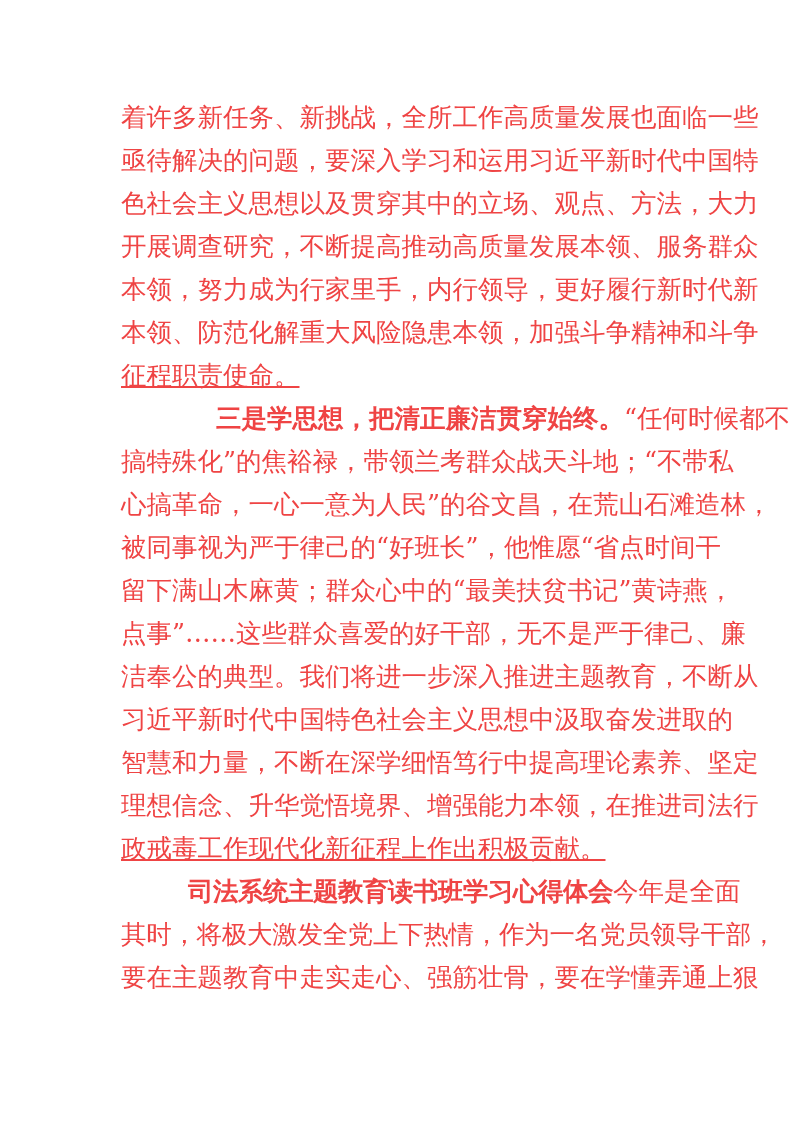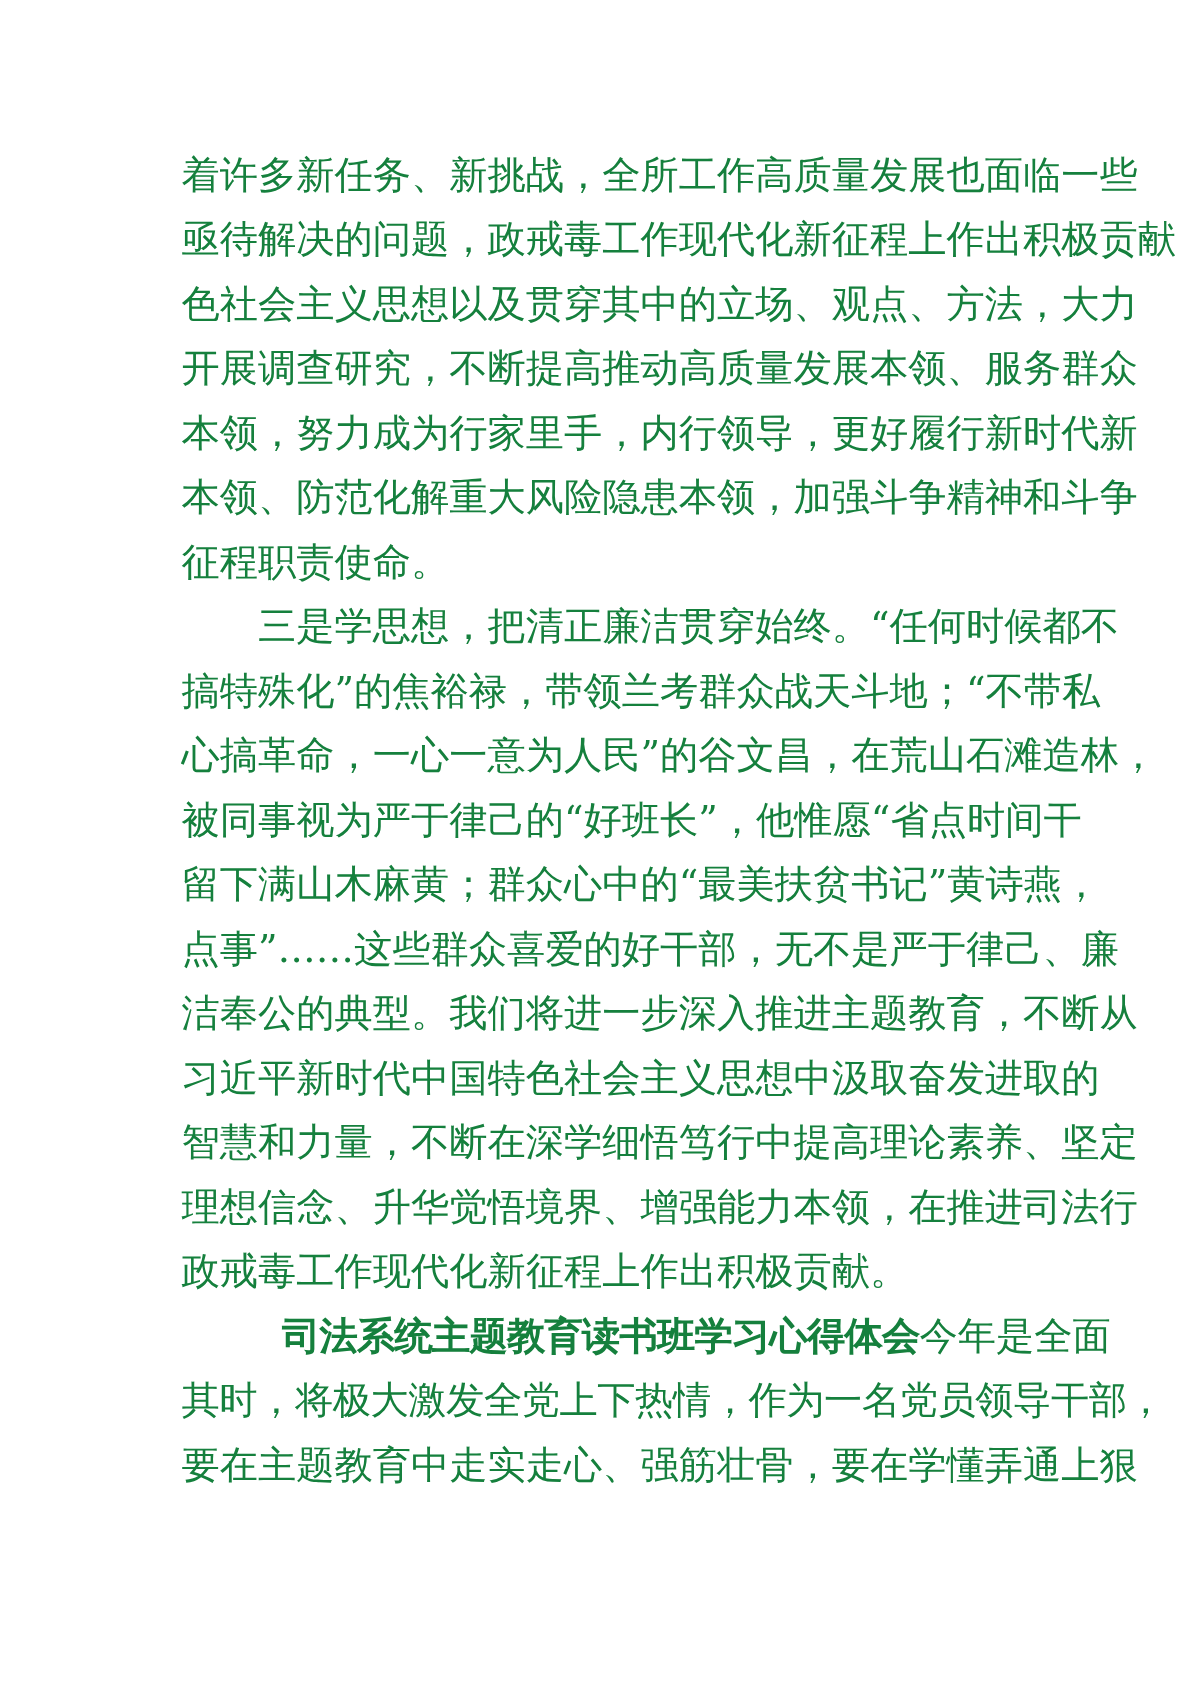--- a/index.html
+++ b/index.html
@@ -22,46 +22,48 @@
   #text-column {
     position: absolute;
     left: 121px;
     top: 96px;
     width: 552px;
   }
   .doc-line {
     height: 43px;
     line-height: 43px;
     font-size: 25.5px;
-    color: #15803d;
+    color: #ef4444;
     white-space: nowrap;
     letter-spacing: 0;
     font-family: "DejaVu Serif", "Liberation Serif", serif;
   }
   
   .doc-line > .runs {
     display: block;
     text-align: justify;
     text-align-last: justify;
     text-justify: inter-character;
   }
   
   .doc-line.ragged > .runs {
     text-align: right;
     text-align-last: left;
+    text-decoration: underline;
   }
   .doc-line.tight > .runs {
     letter-spacing: -0.3px;
   }
   .run-regular {
     font-weight: normal;
   }
   .run-bold-kai {
-    font-weight: normal;
+    font-weight: bold;
     font-family: "DejaVu Serif", "Liberation Serif", serif;
+    margin-left: 44px;
   }
   .run-bold-hei {
     font-weight: bold;
     font-family: "DejaVu Sans", "Liberation Sans", sans-serif;
     letter-spacing: -0.5px;
     margin-left: 16px;
   }
   .indent {
     display: inline-block;
     width: 51px;
@@ -69,21 +71,21 @@
 </style>
 </head>
 <body>
 
 <div id="page" style="background: rgb(255, 255, 255);">
   <div id="text-column" style="color: rgb(26, 26, 26);">
       <div class="doc-line">
         <span class="runs"><span class="run-regular">着许多新任务、新挑战，全所工作高质量发展也面临一些</span></span>
       </div>
       <div class="doc-line">
-        <span class="runs"><span class="run-regular">亟待解决的问题，政戒毒工作现代化新征程上作出积极贡献</span></span>
+        <span class="runs"><span class="run-regular">亟待解决的问题，要深入学习和运用习近平新时代中国特</span></span>
       </div>
       <div class="doc-line">
         <span class="runs"><span class="run-regular">色社会主义思想以及贯穿其中的立场、观点、方法，大力</span></span>
       </div>
       <div class="doc-line">
         <span class="runs"><span class="run-regular">开展调查研究，不断提高推动高质量发展本领、服务群众</span></span>
       </div>
       <div class="doc-line">
         <span class="runs"><span class="run-regular">本领，努力成为行家里手，内行领导，更好履行新时代新</span></span>
       </div>

